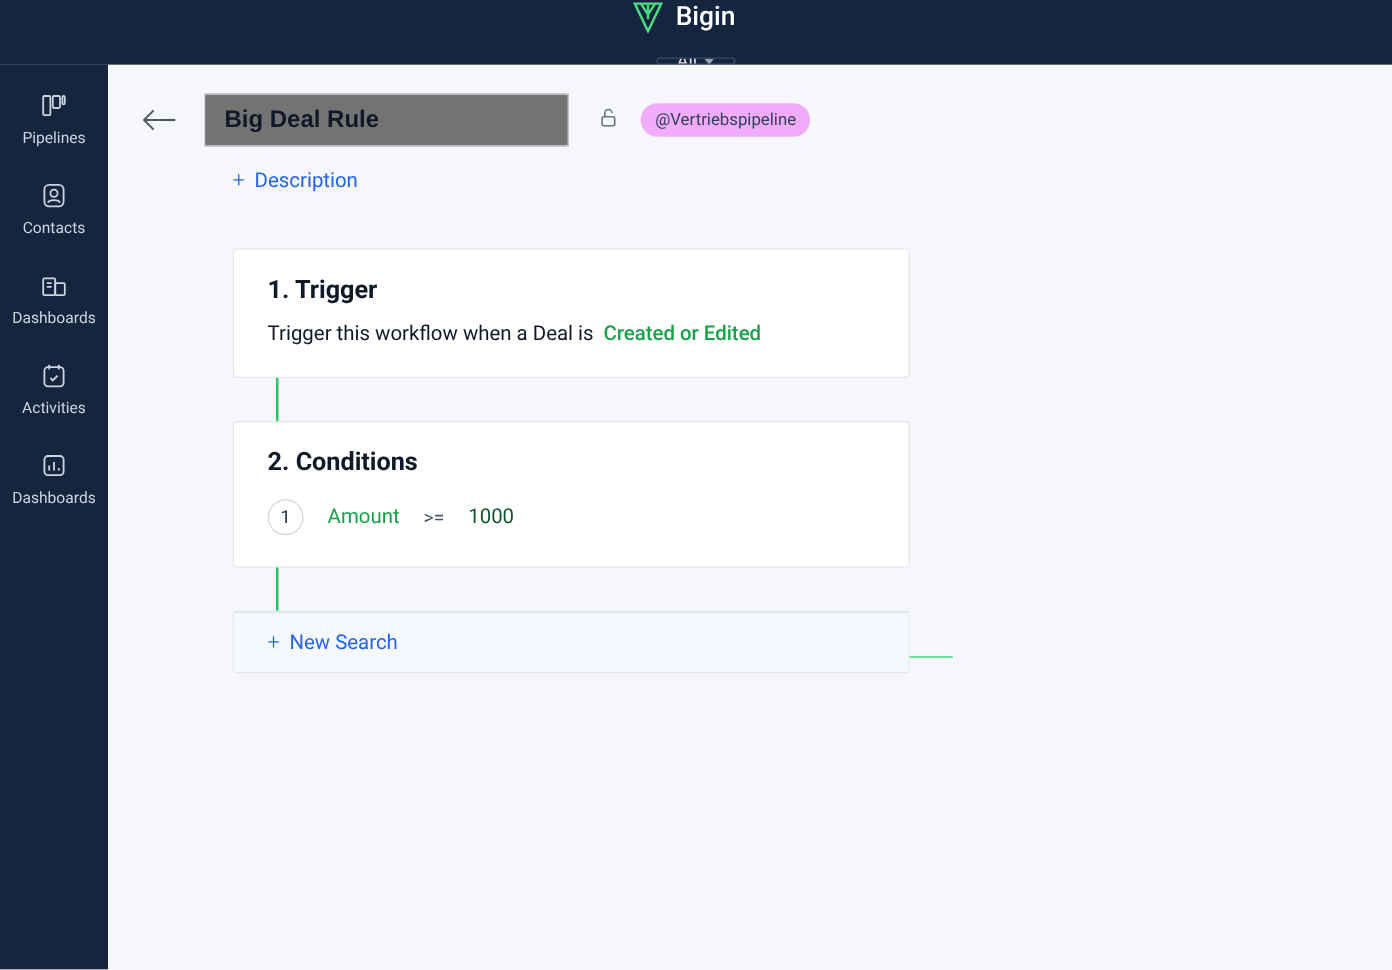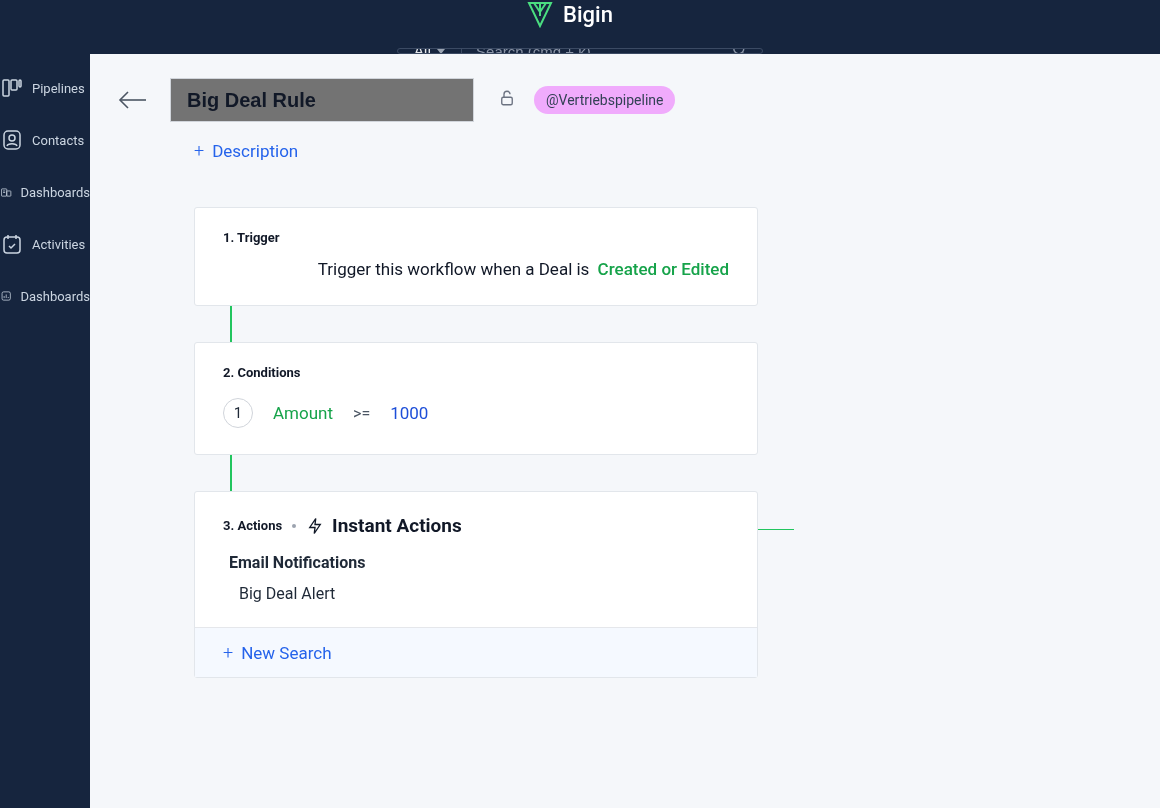--- a/index.html
+++ b/index.html
@@ -82,21 +82,21 @@
     width: 90px;
     background: #16253e;
     display: flex;
     flex-direction: column;
     align-items: center;
     padding-top: 22px;
     gap: 28px;
   }
   .side-item {
     display: flex;
-    flex-direction: row;
+    flex-direction: column;
     align-items: center;
     gap: 8px;
     color: #cbd5e1;
     font-size: 13px;
     cursor: pointer;
     width: 100%;
   }
   .side-item svg { color: #cbd5e1; }
 
   .main {
@@ -157,29 +157,28 @@
     width: 564px;
     position: relative;
   }
   .card {
     background: #fff;
     border: 1px solid #e2e6eb;
     border-radius: 3px;
     padding: 22px 28px 26px 28px;
   }
   .card h2 {
-    font-size: 13px;
+    font-size: 21px;
     font-weight: 700;
     color: #111827;
     margin-bottom: 14px;
   }
   .trigger-text {
     font-size: 17px;
     color: #111827;
-    text-align: right;
   }
   .trigger-text .green { color: #16a34a; font-weight: 500; margin-left: 4px;}
   .connector {
     width: 2px;
     height: 36px;
     background: #22c55e;
     margin-left: 36px;
   }
   .cond-row {
     display: flex;
@@ -192,21 +191,21 @@
     border: 1px solid #d1d5db;
     border-radius: 50%;
     display: flex;
     align-items: center;
     justify-content: center;
     font-size: 15px;
     color: #1f2937;
   }
   .cond-field { color: #16a34a; font-size: 17px; }
   .cond-op { color: #4b5563; font-size: 16px; }
-  .cond-val { color: #1d4ed8; font-size: 17px; }
+  .cond-val { color: #14532d; font-size: 17px; }
 
   .actions-card { padding: 0; }
   .actions-body { padding: 22px 28px 24px 28px; }
   .actions-title-row {
     display: flex;
     align-items: center;
     gap: 10px;
     margin-bottom: 16px;
   }
   .actions-title-row h2 { margin: 0; }
@@ -258,29 +257,20 @@
       <path d="M2 3 L13 3 L24 3 L13 26 Z"></path>
       <path d="M13 3 L13 16"></path>
       <path d="M7 3 L13 12 L19 3"></path>
     </svg>
     <span>Bigin</span>
   </div>
   <div class="search-group">
     <div class="search-filter">
       <span>All</span>
       <span class="caret"></span>
-    </div>
-    <div class="search-input-wrap">
-      <input class="search-input" type="text" placeholder="Search (cmd + k)" style="">
-      <span class="search-icon">
-        <svg width="17" height="17" viewBox="0 0 24 24" fill="none" stroke="currentColor" stroke-width="2">
-          <circle cx="11" cy="11" r="7"></circle>
-            <line x1="21" y1="21" x2="16.5" y2="16.5"></line>
-        </svg>
-      </span>
     </div>
   </div>
 </div>
 
 <div class="shell">
 
   <div class="sidebar">
     <div class="side-item">
       <svg width="24" height="24" viewBox="0 0 24 24" fill="none" stroke="currentColor" stroke-width="1.5">
         <rect x="3" y="4" width="6" height="16" rx="1"></rect>
@@ -365,34 +355,20 @@
           <span class="cond-field">Amount</span>
           <span class="cond-op">&gt;=</span>
           <span class="cond-val">1000</span>
         </div>
       </div>
 
       <div class="connector"></div>
 
       <div class="actions-wrap">
         <div class="card actions-card">
-          <div class="actions-body">
-            <div class="actions-title-row">
-              <h2>3. Actions</h2>
-              <span class="dot"></span>
-              <span class="instant-label">
-                <svg width="18" height="20" viewBox="0 0 24 24" fill="none" stroke="#111827" stroke-width="1.8">
-                  <path d="M13 2 L5 14 H12 L11 22 L19 10 H12 Z"></path>
-                </svg>
-                <span>Instant Actions</span>
-              </span>
-            </div>
-            <div class="sub-heading">Email Notifications</div>
-            <div class="action-item">Big Deal Alert</div>
-          </div>
           <div class="new-action-row">
             <span class="plus">+</span>
             <span>New Search</span>
           </div>
         </div>
         <div class="side-branch">
           <div class="hline"></div>
         </div>
       </div>
 

